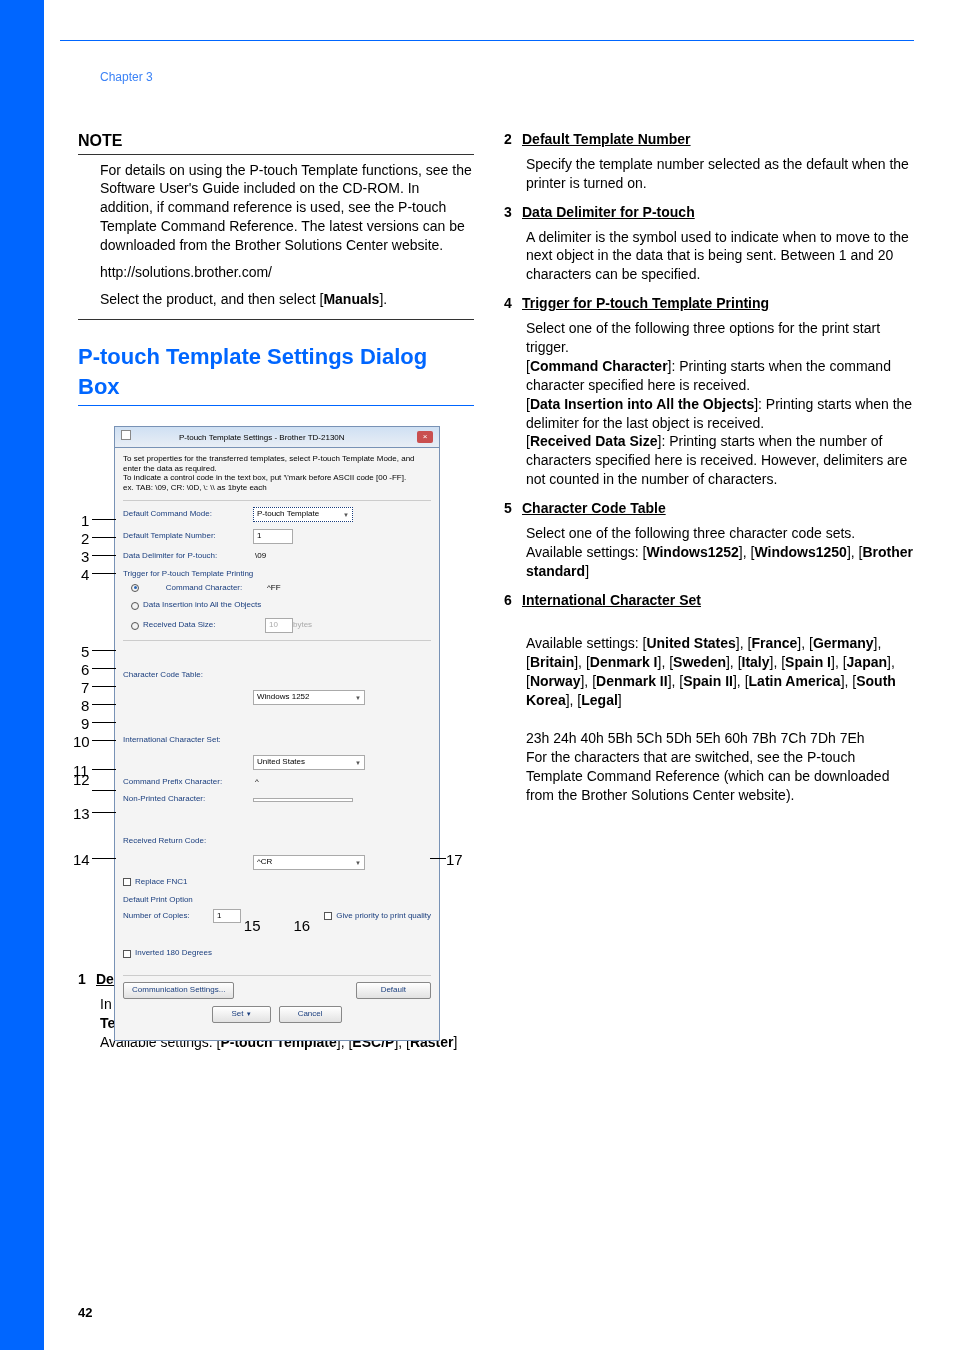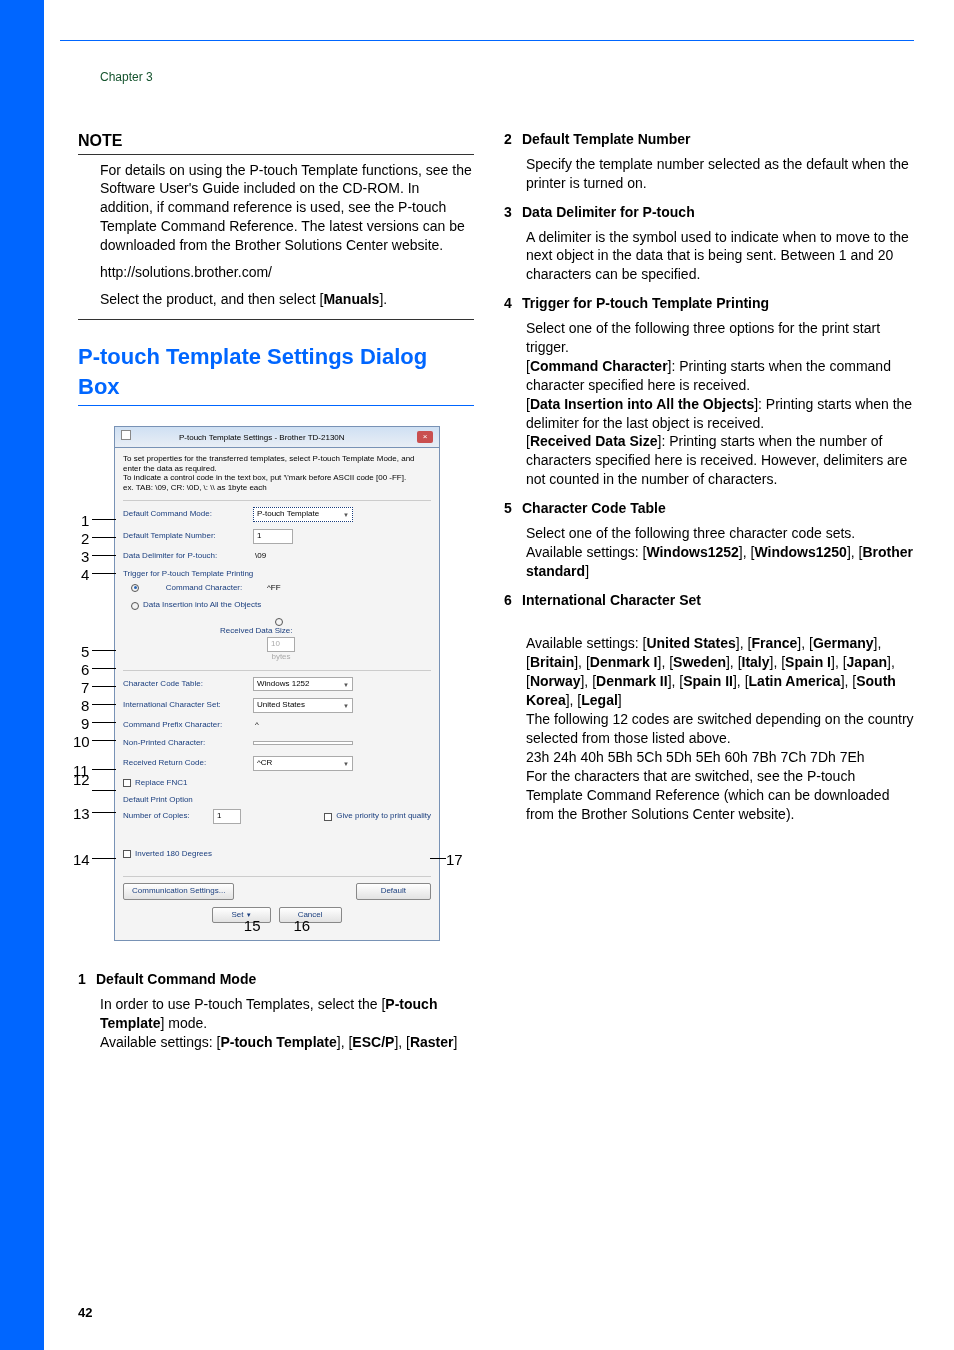--- a/index.html
+++ b/index.html
@@ -25,21 +25,21 @@
     left: 60px;
     right: 40px;
     top: 40px;
     border-top: 1px solid #0066ff;
   }
   .chapter {
     position: absolute;
     left: 100px;
     top: 70px;
     font-size: 12px;
-    color: #14532d;
+    color: #3b82f6;
   }
   .content-wrap {
     position: absolute;
     left: 78px;
     top: 130px;
     right: 40px;
     bottom: 60px;
     display: flex;
     gap: 30px;
   }
@@ -125,23 +125,24 @@
     background:#fff;
     padding:1px 3px;
     width:40px;
     display:inline-block;
   }
   .plain-txt { display:inline-block; padding-left:2px; }
   .dlg-select {
     border:1px solid #aaa;
     background:#fff;
     padding:1px 3px;
-    width:100px;
+    width:112px;
     display:inline-block;
     position:relative;
+    margin-top:43px;
   }
   .tri { position:absolute; right:3px; top:3px; font-size:6px; color:#555; }
   .radio { width:8px;height:8px;border:1px solid #555;border-radius:50%;display:inline-block;vertical-align:middle;margin-right:4px;position:relative;}
   .radio.sel::after{content:"";position:absolute;left:1.5px;top:1.5px;width:3px;height:3px;border-radius:50%;background:#2a65b3;}
   .chk { width:8px;height:8px;border:1px solid #555;display:inline-block;vertical-align:middle;margin-right:4px;background:#fff;}
   .btn {
     border:1px solid #888;
     background:linear-gradient(#fff,#e2e2e2);
     padding:2px 8px;
     display:inline-block;
@@ -153,21 +154,21 @@
     position:absolute;
     font-size: 15px;
     color:#000;
     font-family: Arial;
   }
   .callout-line {
     position:absolute;
     height:0;
     border-top:1px solid #000;
   }
-  .item-list p { margin: 0 0 6px 0; }
+  .item-list p { margin: 0 0 6px 0; text-decoration: underline; }
   .item-num { display:inline-block; width:18px; font-weight:bold; vertical-align:top;}
   .item-title { font-weight:bold; }
   .item-body { margin-left: 22px; margin-bottom: 10px; }
   .pageno {
     position:absolute;
     left: 78px;
     bottom: 30px;
     font-size: 13px;
     font-weight:bold;
   }
@@ -223,21 +224,21 @@
           <div style="margin-bottom:3px;color:#1a3e7e;">Trigger for P-touch Template Printing</div>
           <div class="dlg-row" style="padding-left:8px;text-align:center;">
               <span class="radio sel"></span>
               <span class="dlg-label" style="width:122px;">Command Character:</span>
               <span class="plain-txt">^FF</span>
             </div>
           <div class="dlg-row" style="padding-left:8px;">
               <span class="radio"></span>
               <span class="dlg-label" style="width:180px;">Data Insertion into All the Objects</span>
             </div>
-          <div class="dlg-row" style="padding-left:8px;flex-direction:column;">
+          <div class="dlg-row" style="padding-left:8px;">
               <span class="radio"></span>
               <span class="dlg-label" style="width:122px;">Received Data Size:</span>
               <span class="mini-input" style="width:28px;color:#aaa;">10</span> 
               <span style="color:#aaa;">bytes</span>
             </div>
           <div class="dlg-sep"></div>
 
           <div class="dlg-row">
               <span class="dlg-label">Character Code Table:</span>
               <span class="dlg-select"><span>Windows 1252</span><span class="tri">▼</span></span>
@@ -357,21 +358,21 @@
       <p><span class="item-num">5</span><span class="item-title">Character Code Table</span></p>
       <div class="item-body">
         <span>Select one of the following three character code sets.</span><br>
         <span>Available settings: [</span><b>Windows1252</b><span>], [</span><b>Windows1250</b><span>], [</span><b>Brother standard</b><span>]</span>
       </div>
 
       <p><span class="item-num">6</span><span class="item-title">International Character Set</span></p>
       <div class="item-body">
         <br>
         <span>Available settings: [</span><b>United States</b><span>], [</span><b>France</b><span>], [</span><b>Germany</b><span>], [</span><b>Britain</b><span>], [</span><b>Denmark I</b><span>], [</span><b>Sweden</b><span>], [</span><b>Italy</b><span>], [</span><b>Spain I</b><span>], [</span><b>Japan</b><span>], [</span><b>Norway</b><span>], [</span><b>Denmark II</b><span>], [</span><b>Spain II</b><span>], [</span><b>Latin America</b><span>], [</span><b>South Korea</b><span>], [</span><b>Legal</b><span>]</span><br>
-        <span>The following 12 codes are switched depending on the country selected from those listed above.</span><br>
+        <br>
         <span>23h 24h 40h 5Bh 5Ch 5Dh 5Eh 60h 7Bh 7Ch 7Dh 7Eh</span><br>
         <span>For the characters that are switched, see the P-touch Template Command Reference (which can be downloaded from the Brother Solutions Center website).</span>
       </div>
     </div>
   </div>
 </div>
 
 <div class="pageno">42</div>
 
 </body></html>

